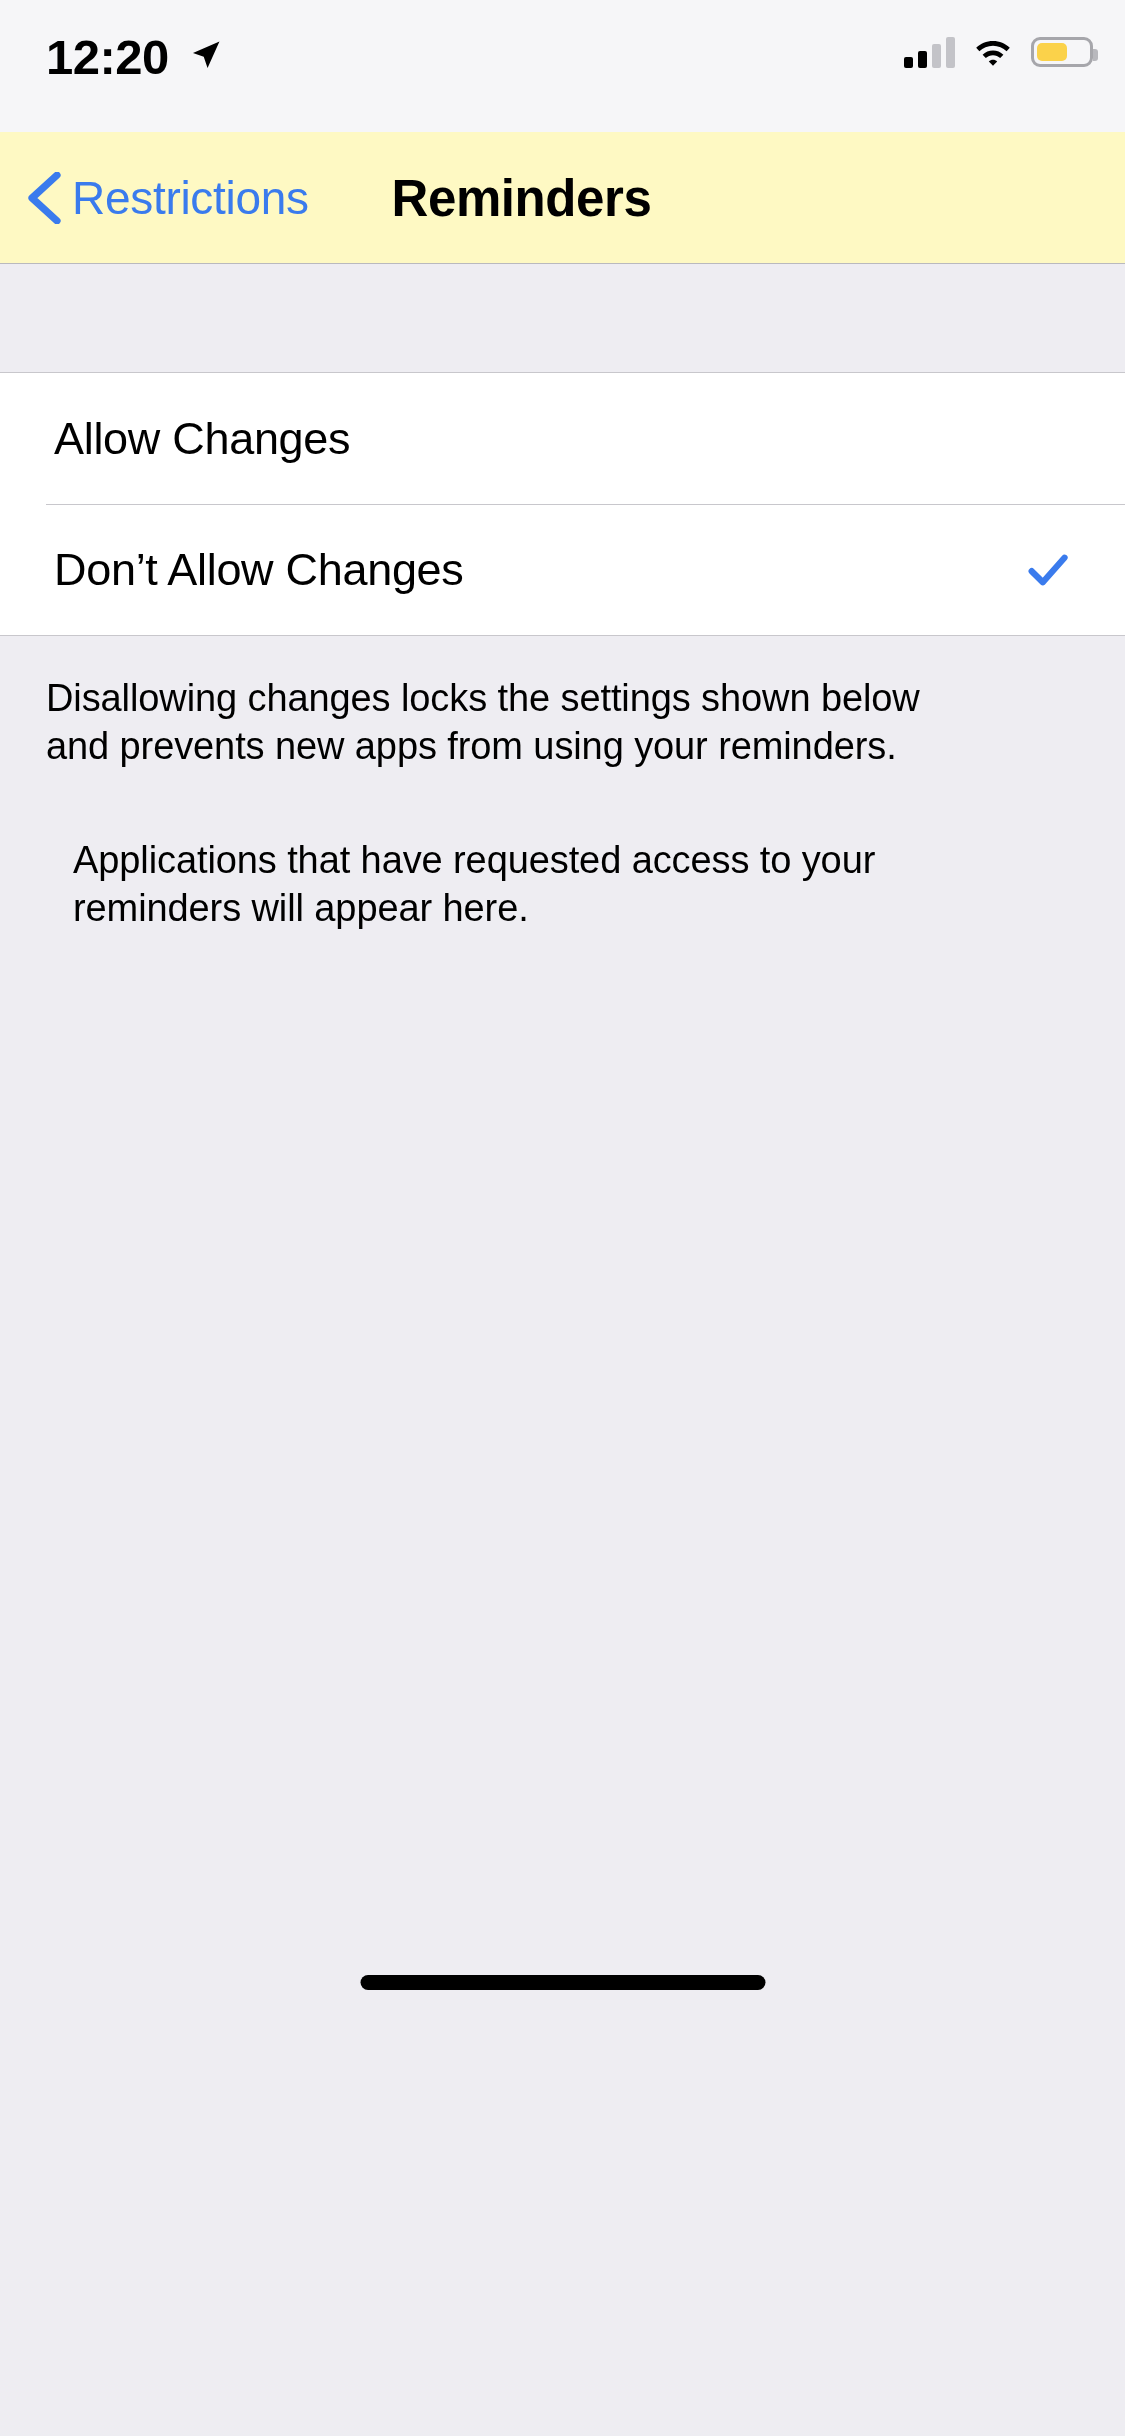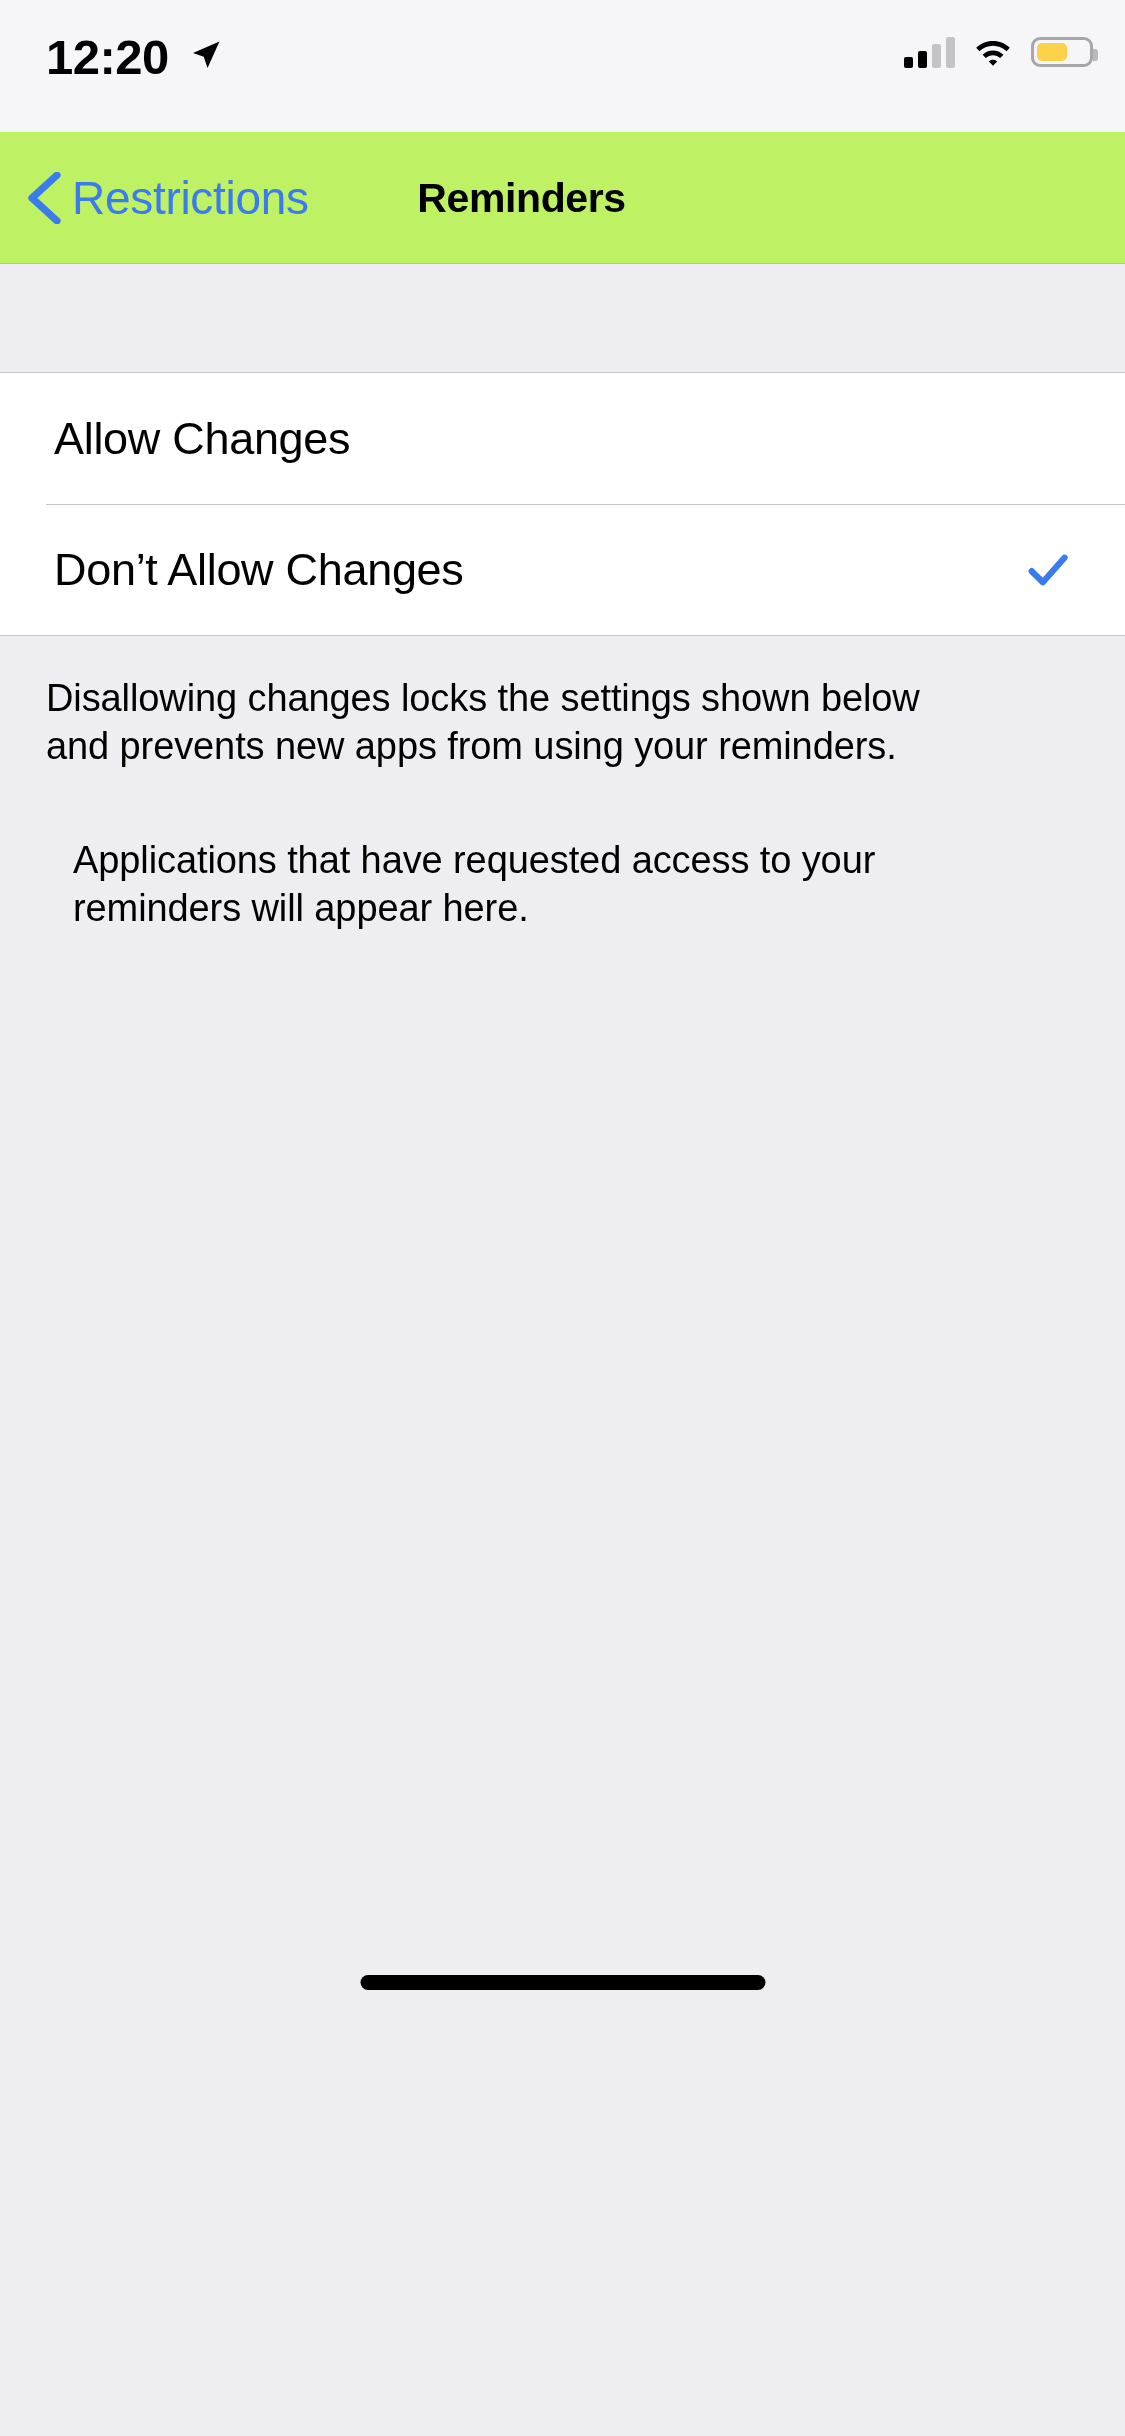--- a/index.html
+++ b/index.html
@@ -55,39 +55,39 @@
   .battery-cap {
     position:absolute; right:-8px; top:9px;
     width:5px; height:12px; background:#b8b8bd;
     border-radius:0 3px 3px 0;
   }
 
   
   .nav-bar {
     position:absolute; top:132px; left:0;
     width:1125px; height:132px;
-    background:#bef264;
+    background:#fef9c3;
     border-bottom:1px solid #b9b9be;
   }
   .back-button {
     position:absolute; left:26px; top:0; height:132px;
     display:flex; align-items:center; gap:10px;
     cursor:pointer;
   }
   .chev { width:36px; height:52px; flex:none; }
   .back-label {
     font-size:46px; color:#3a7bed; line-height:52px;
     letter-spacing:-0.3px; white-space:nowrap;
   }
   .nav-title {
     position:absolute; left:0; top:0;
     width:1125px; height:132px;
     display:flex; align-items:center; justify-content:center;
     padding-right:82px;
-    font-size:41px; font-weight:700; color:#000;
+    font-size:51px; font-weight:700; color:#000;
     letter-spacing:-0.4px;
   }
 
   
   .content {
     position:absolute; top:265px; left:0;
     width:1125px; bottom:0;
     background:#eeedf2;
   }
   .gap-top { height:107px; }

